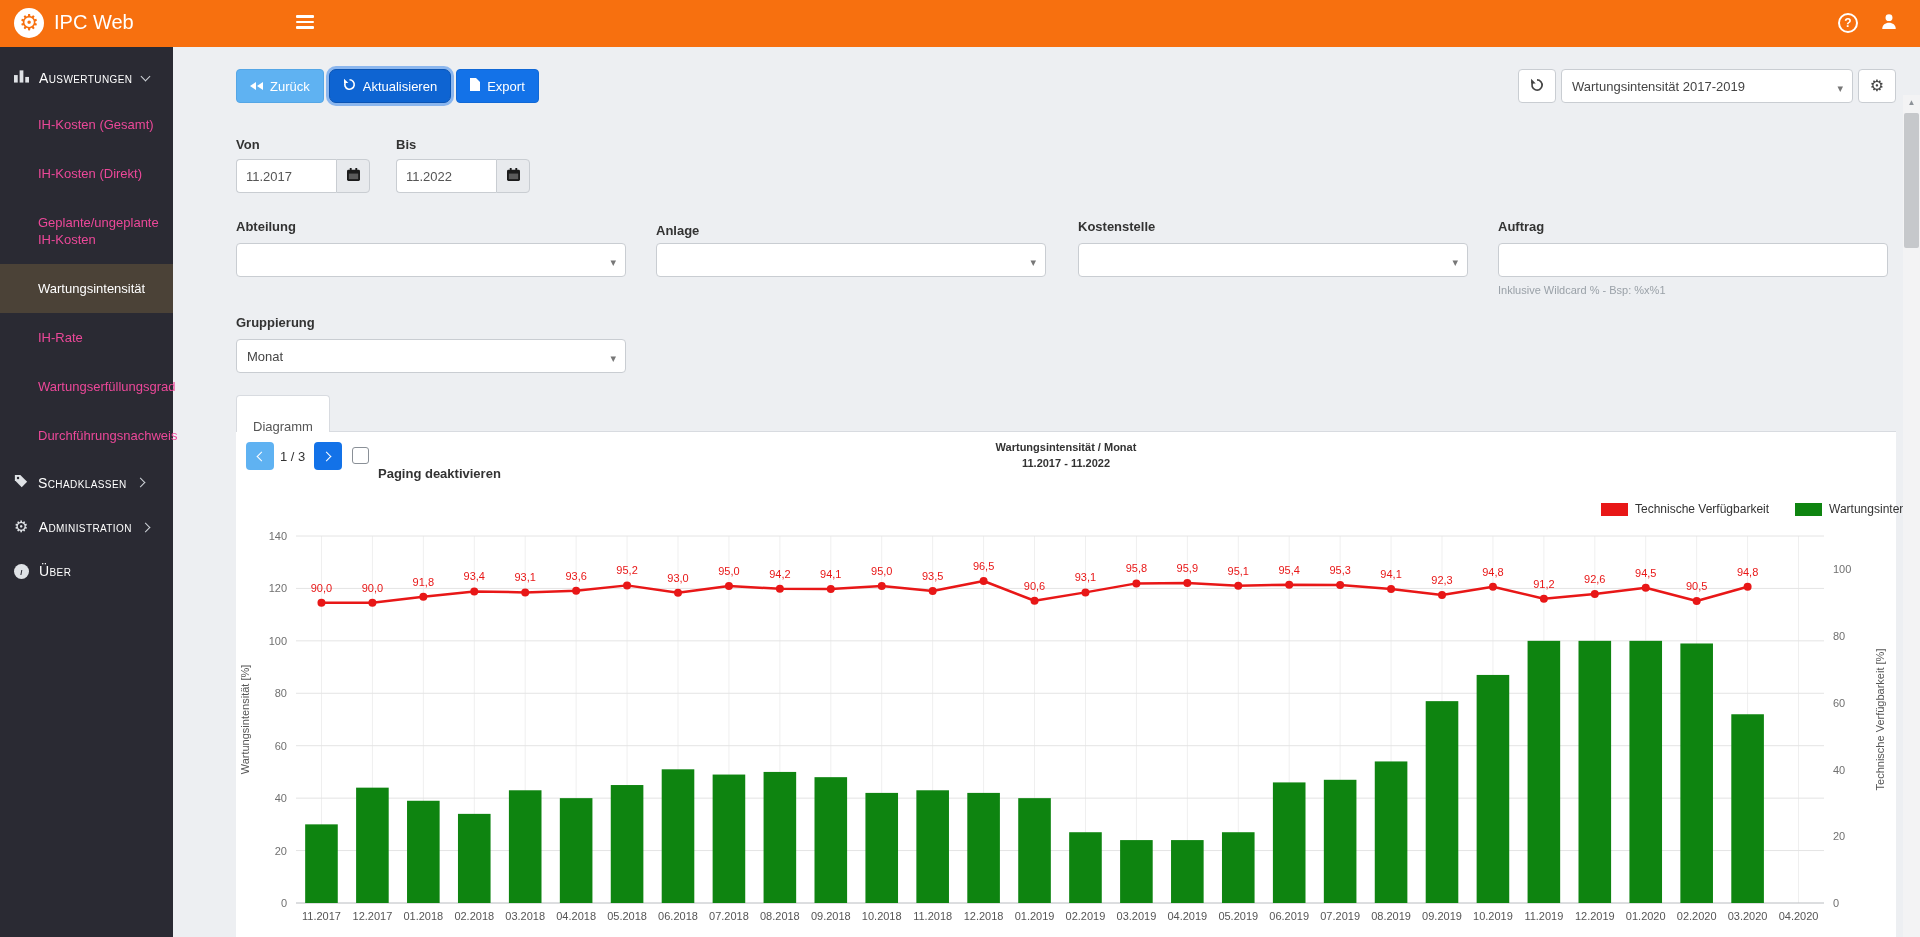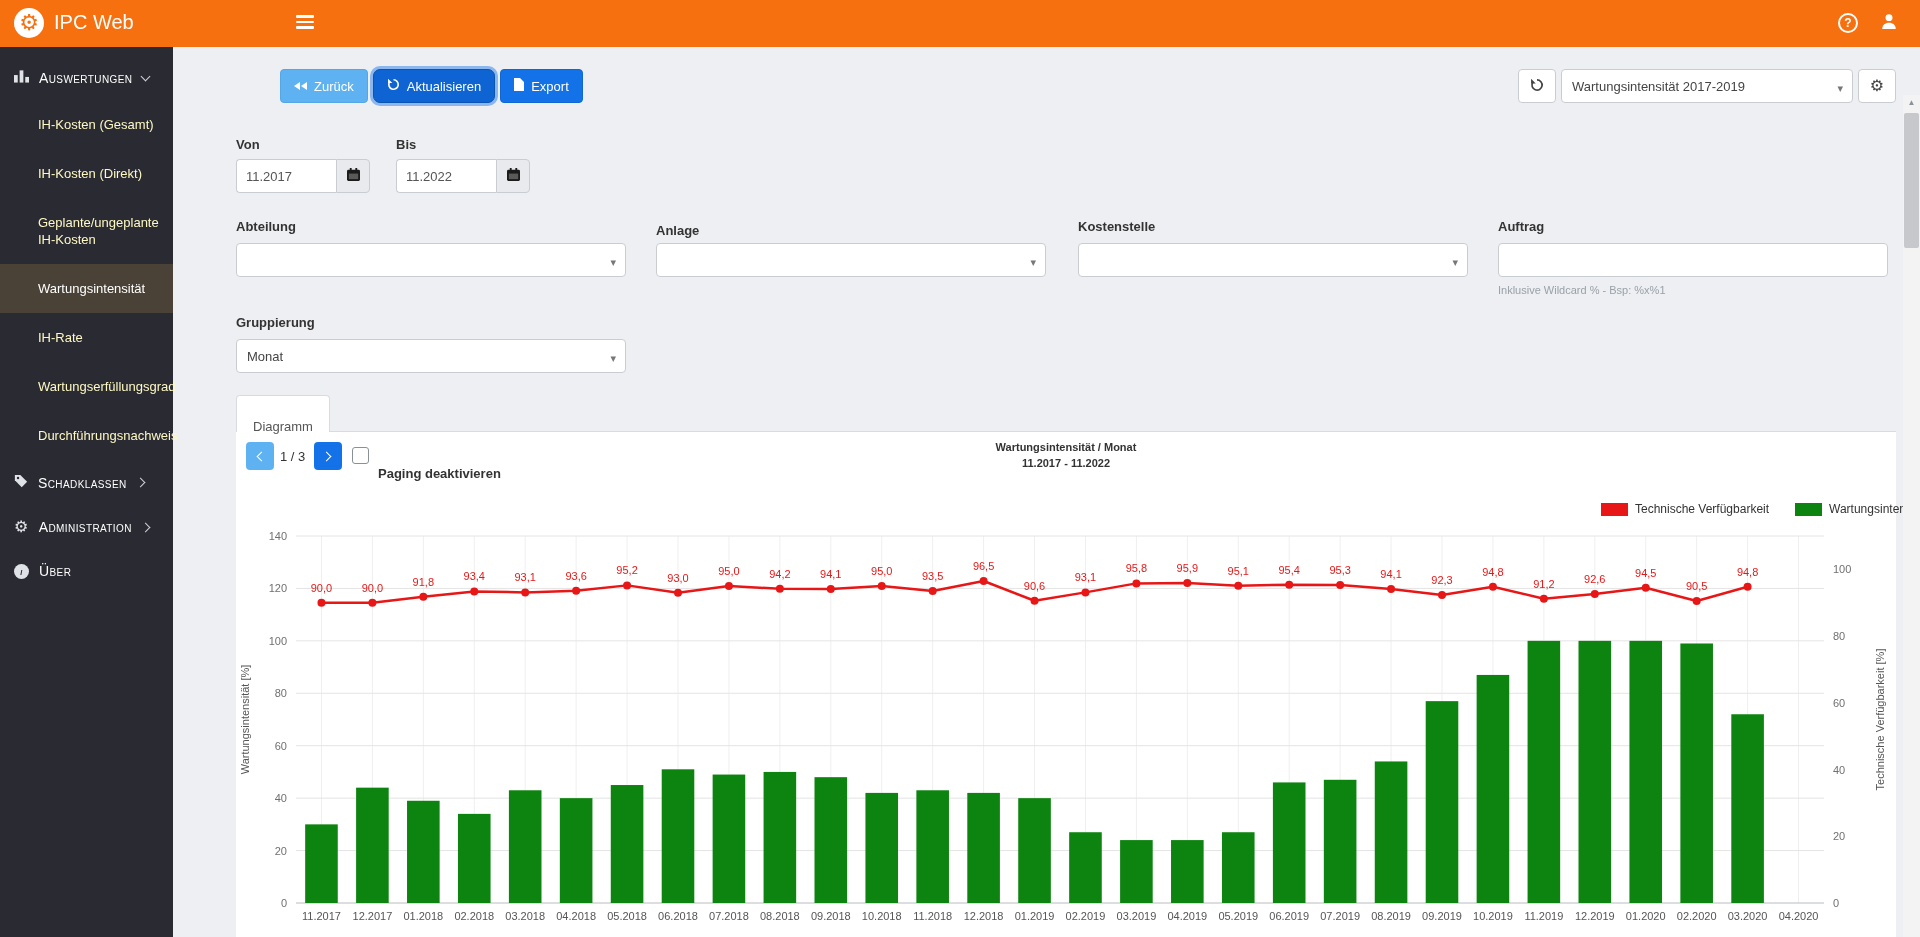--- a/index.html
+++ b/index.html
@@ -12,33 +12,33 @@
   .logo-gear { color:#f7700f; font-size:22px; line-height:1; }
   .app-title { position:absolute; left:54px; top:11px; color:#fff; font-size:20px; font-weight:400; }
   .hamburger { position:absolute; left:296px; top:15px; width:18px; height:16px; cursor:pointer; }
   .hamburger div { height:2.5px; background:#fff; margin-bottom:3px; border-radius:1px; }
   .hdr-right { position:absolute; right:22px; top:12px; display:flex; gap:22px; align-items:center; }
   .help-ic { width:20px; height:20px; border:2px solid #fff; border-radius:50%; color:#fff; font-size:12px; font-weight:bold; display:flex; align-items:center; justify-content:center; }
 
   
   .sidebar { position:absolute; top:47px; left:0; width:173px; bottom:0; background:#2a2a33; z-index:5; padding-top:8px; }
   .sb-section { display:flex; align-items:center; gap:10px; padding:14px 14px; color:#fff; font-size:14px; font-variant:small-caps; letter-spacing:.4px; cursor:pointer; }
-  .sb-item { padding:16px 12px 16px 38px; color:#fef9c3; font-size:13px; line-height:17px; cursor:pointer; }
+  .sb-item { padding:16px 12px 16px 38px; color:#ec4899; font-size:13px; line-height:17px; cursor:pointer; }
   .sb-item.active { background:#4b4237; color:#fff; }
   .chev { display:inline-block; width:7px; height:7px; border-right:1.7px solid #cfd3d9; border-bottom:1.7px solid #cfd3d9; }
   .chev.down { transform:rotate(45deg); margin-top:-3px; }
   .chev.rt { transform:rotate(-45deg); }
   .chev.white { border-color:#fff; }
   .info-circle { width:15px; height:15px; border-radius:50%; background:#dfe2e6; color:#2a2a33; font-size:10px; font-weight:bold; font-style:italic; display:flex; align-items:center; justify-content:center; }
   .gear-glyph { color:#dfe2e6; font-size:16px; line-height:1; }
 
   
   .main { position:absolute; top:47px; left:218px; right:0; bottom:0; background:#edeff2; }
 
-  .toolbar { position:absolute; top:22px; left:18px; right:24px; display:flex; justify-content:space-between; align-items:flex-start;margin-left:44px; }
+  .toolbar { position:absolute; top:22px; left:18px; right:24px; display:flex; justify-content:space-between; align-items:flex-start; }
   .btn { display:inline-flex; align-items:center; gap:7px; height:34px; padding:0 13px; border:1px solid transparent; border-radius:4px; color:#fff; font-size:13px; cursor:pointer; font-family:inherit; }
   .btn.primary { background:#1372e8; border-color:#1068d6; }
   .btn.info { background:#5fb2f2; border-color:#54a6e6; }
   .btn.focused { background:#0e64d2; border-color:#0a54b4; box-shadow:0 0 0 3px rgba(19,114,232,.45);border-radius:7px; }
   .btn-group-left { display:flex; gap:5px; }
   .btn-group-right { display:flex; gap:5px; align-items:center; }
   .btn.light { background:#fff; border:1px solid #c9cdd2; color:#444; width:38px; justify-content:center; padding:0; }
   .select { background:#fff; border:1px solid #c9cdd2; border-radius:4px; height:34px; display:flex; align-items:center; padding:0 28px 0 10px; font-size:13px; color:#444; position:relative; cursor:pointer; }
   .select .caret { position:absolute; right:9px; top:12px; color:#777; font-size:11px; }
   .preset-select { width:292px; }

